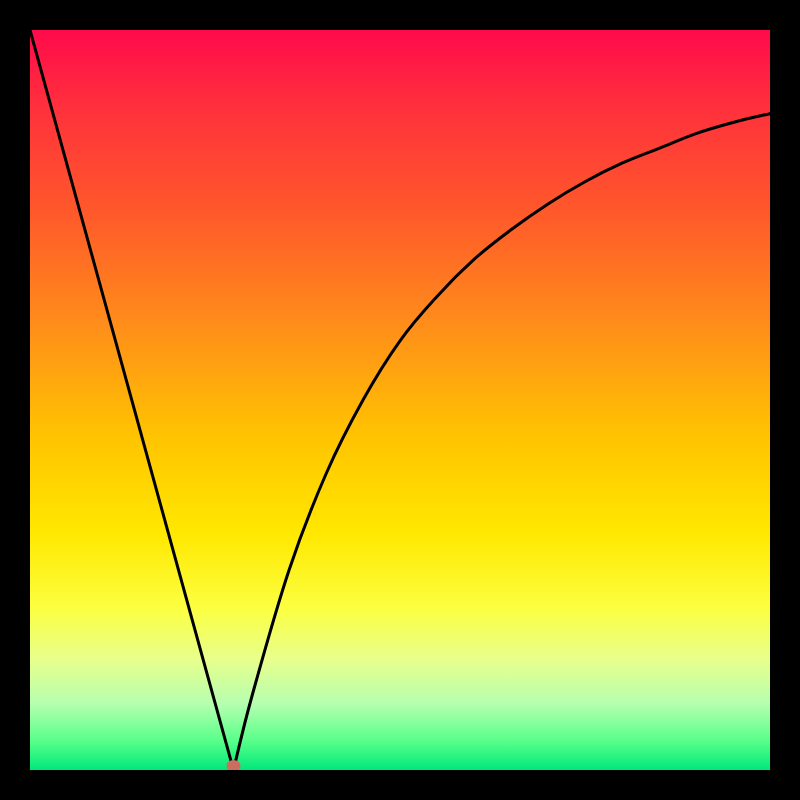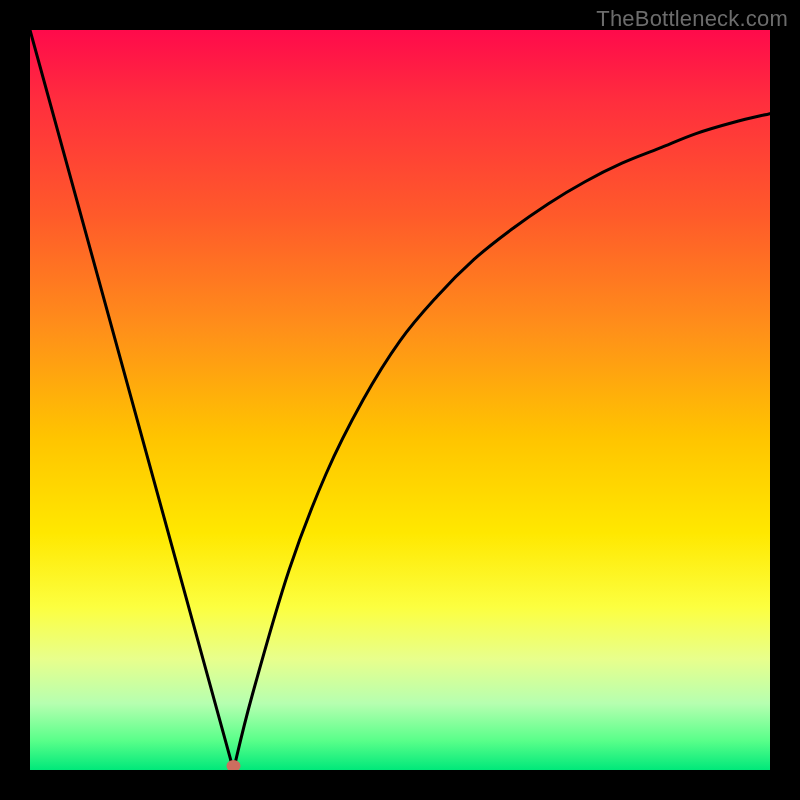--- a/index.html
+++ b/index.html
@@ -55,21 +55,20 @@
     font-weight: 500;
     letter-spacing: 0.2px;
     user-select: none;
   }
 </style>
 </head>
 <body>
 
 <div class="frame">
 
-  <div class="watermark">TheBottleneck.com</div>
 
   <div class="plot-area">
     <svg viewBox="0 0 740 740" preserveAspectRatio="none">
       <path d="M 0 0 L 203.50000000000003 740" fill="none" stroke="#000" stroke-width="3" stroke-linecap="round" stroke-linejoin="round"></path>
       <path d="M 203.50000000000003 740 C 206.83 726.68 212.01 701.9639999999999 222 666 C 231.99 630.0360000000001 245.68 580.1600000000001 259 540.2 C 272.32 500.24000000000007 282.68 474.636 296 444 C 309.32 413.364 319.68 393.976 333 370 C 346.32 346.024 356.68 329.44800000000004 370 310.8 C 383.32 292.152 393.68000000000006 281.05199999999996 407.00000000000006 266.4 C 420.32000000000005 251.748 430.68 241.388 444 229.40000000000003 C 457.32 217.41200000000006 467.68 209.79000000000008 481 199.80000000000007 C 494.32 189.81000000000006 504.68 182.558 518 173.89999999999998 C 531.32 165.24199999999996 541.68 159.02599999999993 555 151.69999999999993 C 568.32 144.37399999999994 578.68 139.19400000000005 592 133.20000000000005 C 605.32 127.20600000000006 615.68 123.72799999999998 629 118.39999999999998 C 642.32 113.07199999999997 652.68 108.26200000000001 666 103.60000000000002 C 679.32 98.93800000000003 689.68 96.0964 703 92.5 C 716.32 88.9036 733.34 85.2184 740 83.62" fill="none" stroke="#000" stroke-width="3" stroke-linecap="round" stroke-linejoin="round"></path>
       <ellipse cx="203.50000000000003" cy="736" rx="7" ry="6" fill="#cc6e5f"></ellipse>
     </svg>
   </div>
 
 </div>

